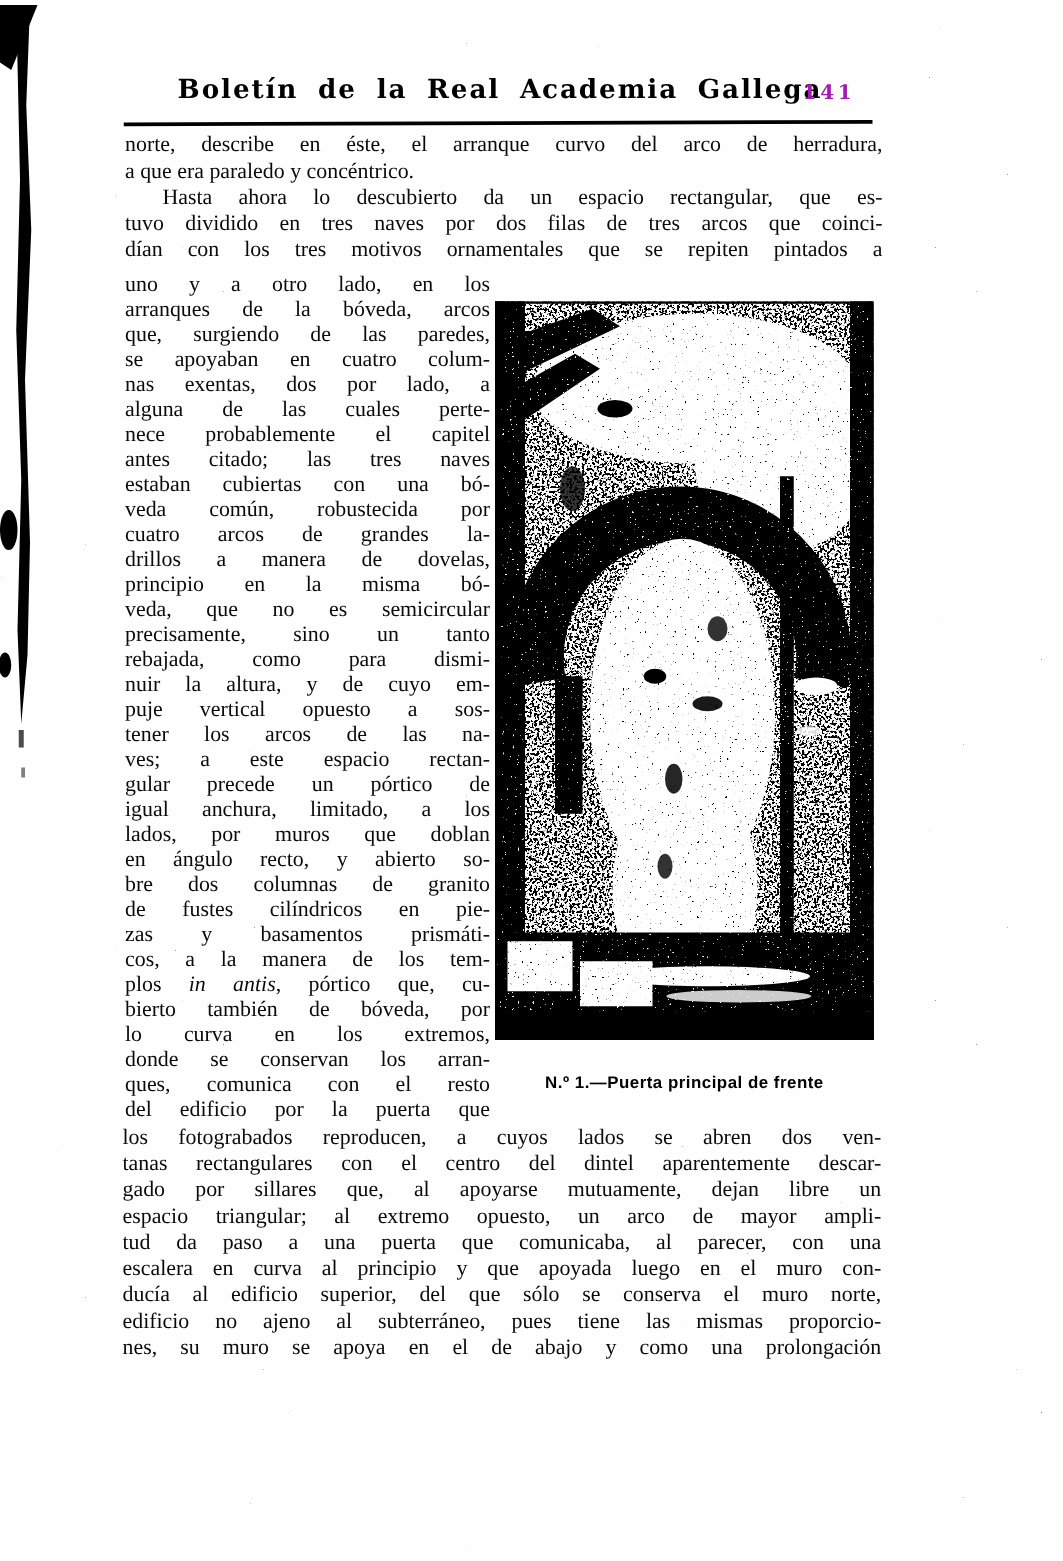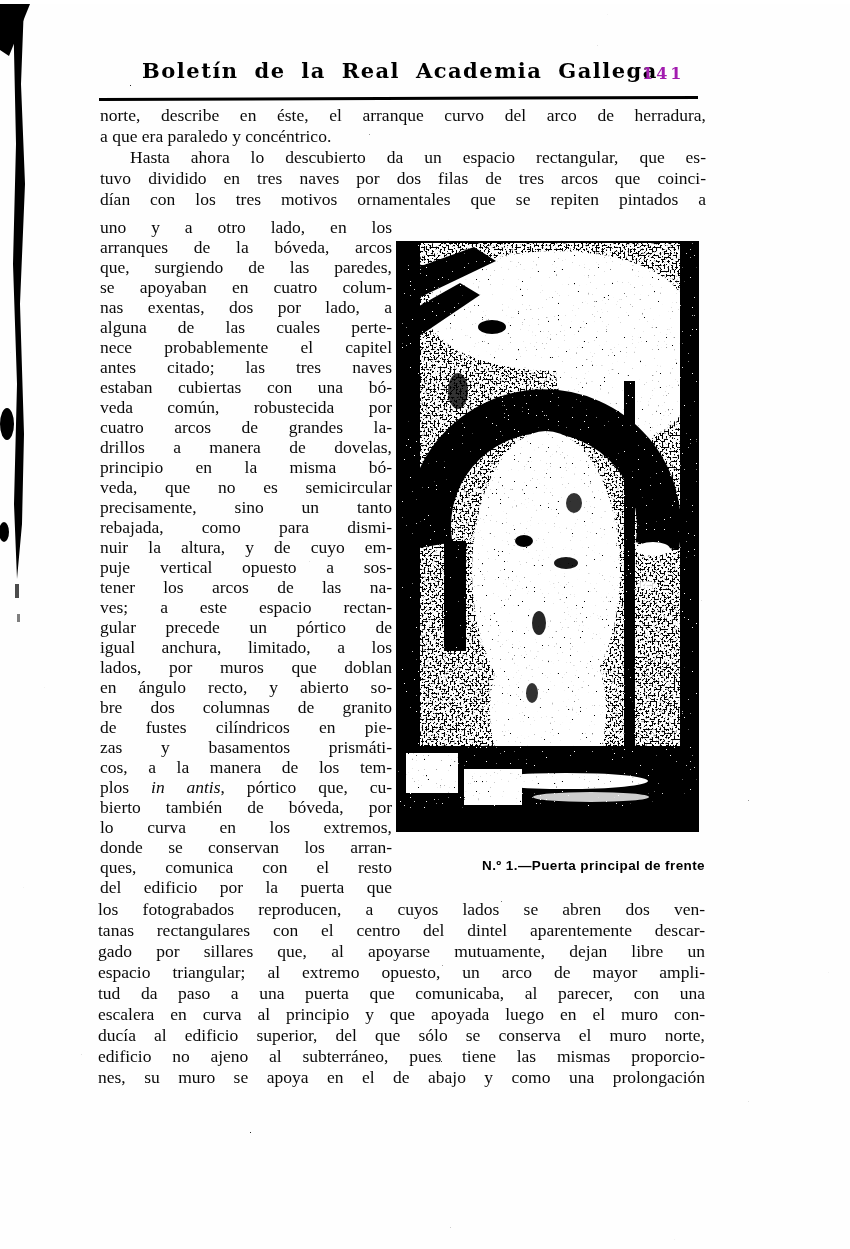--- a/index.html
+++ b/index.html
@@ -31,21 +31,21 @@
   .ln{
     text-align:justify;text-align-last:justify;
     height:20px;line-height:20px;white-space:normal;overflow:visible;
   }
   .intro .ln,.bottom .ln{height:21px;line-height:21px;}
   .ln.e{text-align-last:left;}
   .ln.ij{text-indent:30px;}
   
   .photo-wrap{position:absolute;left:396px;top:237px;width:303px;height:591px;}
   .caption{
-    position:absolute;left:390px;top:854px;width:315px;text-align:right;
+    position:absolute;left:390px;top:854px;width:315px;text-align:center;
     font-family:"Liberation Sans", sans-serif;font-weight:bold;font-size:13.5px;
     letter-spacing:0.4px;color:#000;
   }
   
   .scan-overlay{
     position:absolute;left:0;top:0;width:850px;height:1249px;
     mix-blend-mode:multiply;pointer-events:none;
   }
 </style>
 </head>

